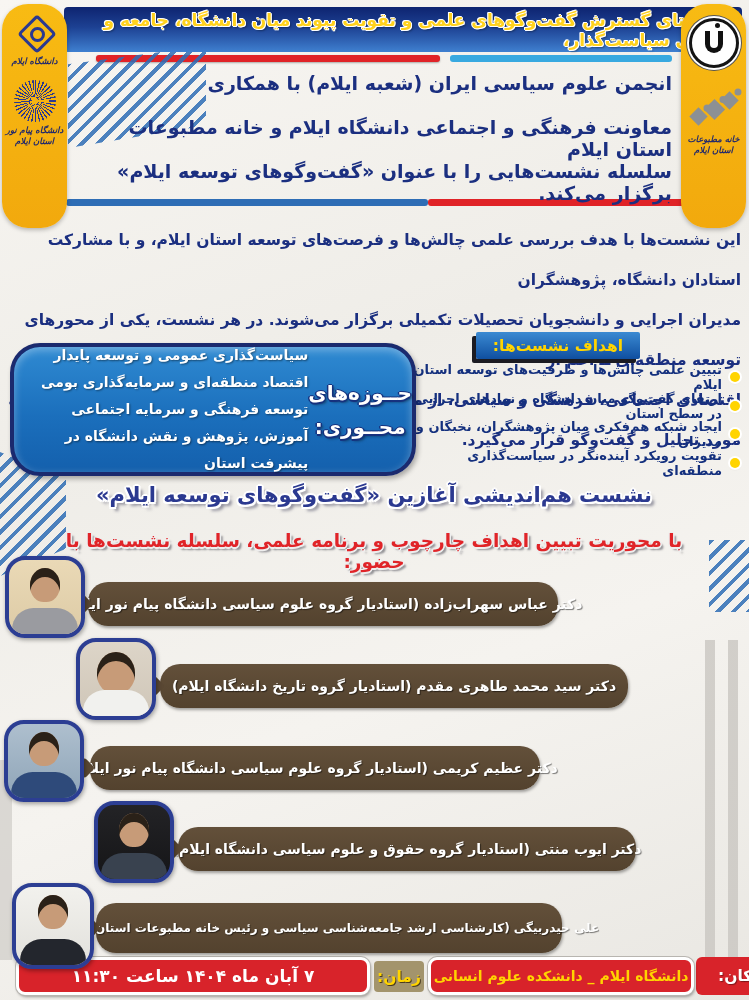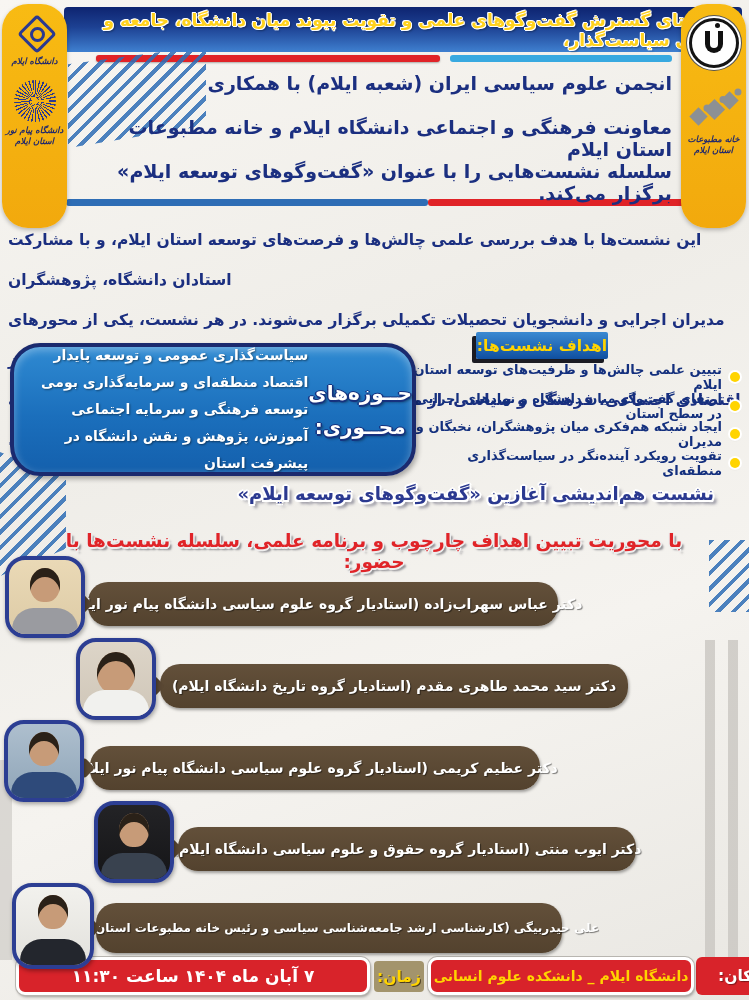--- a/index.html
+++ b/index.html
@@ -47,44 +47,44 @@
   .stripes.s2{left:0;top:452px;width:66px;height:124px;clip-path:polygon(0 0,100% 22%,100% 78%,0 100%);}
   .stripes.s3{left:auto;right:0;top:540px;width:40px;height:72px;}
   
   .intro{position:absolute;left:68px;width:604px;color:#1b2f80;font-weight:bold;font-size:19px;z-index:1;}
   .intro.i1{top:72px;}
   .intro.i2{top:116px;}
   .intro.i3{top:160px;}
   .lineb-blue{position:absolute;left:66px;top:199px;width:362px;height:7px;background:#2e6db5;border-radius:3px;}
   .lineb-red{position:absolute;left:428px;top:199px;width:268px;height:7px;background:#e02327;border-radius:3px;}
   
-  .desc{position:absolute;left:8px;top:220px;width:733px;text-align:left;color:#1b2f80;font-weight:bold;
+  .desc{position:absolute;left:8px;top:220px;width:733px;text-align:right;color:#1b2f80;font-weight:bold;
     font-size:15.5px;line-height:40px;}
   
-  .obj-title{position:absolute;left:476px;top:332px;width:132px;height:27px;
+  .obj-title{position:absolute;left:476px;top:332px;width:164px;height:27px;
     background:linear-gradient(180deg,#3b8ad2,#0f4fa0);color:#ffd400;font-size:15.5px;font-weight:bold;
     display:flex;align-items:center;justify-content:center;border-radius:2px;box-shadow:-4px 4px 0 #1b1b22;}
   .obj-list{position:absolute;right:9px;top:363px;width:336px;}
   .obj-item{display:flex;align-items:center;justify-content:flex-end;color:#14307e;font-weight:bold;
     font-size:13px;height:28.5px;}
   .obj-item .dot{flex:0 0 auto;width:10px;height:10px;border-radius:50%;background:#ffd400;
     box-shadow:0 0 0 2px #fff,0 1px 2px rgba(0,0,0,.4);margin-left:8px;}
   
   .core-box{position:absolute;left:10px;top:343px;width:406px;height:133px;
     background:linear-gradient(180deg,#2f8ad2 0%,#1b6fbc 55%,#1460ad 100%);
     border:4px solid #1b2a6e;border-radius:30px;box-shadow:inset 0 3px 8px rgba(255,255,255,.35),2px 3px 5px rgba(0,0,0,.3);
     display:flex;flex-direction:row;align-items:center;z-index:2;}
   .core-label{flex:0 0 102px;text-align:center;color:#fff;font-size:20px;font-weight:bold;line-height:34px;
     text-shadow:1.5px 0 #16317e,-1.5px 0 #16317e,0 1.5px #16317e,0 -1.5px #16317e,2px 2px 3px rgba(0,0,0,.5);}
   .core-items{flex:1;padding-left:10px;}
   .core-items div{color:#fff;font-weight:bold;font-size:14px;line-height:27px;text-align:right;
     text-shadow:1px 1px 2px rgba(0,0,0,.45);}
   
-  .session-title{position:absolute;left:34px;top:483px;width:680px;
-    color:#2b3990;font-size:18px;font-weight:bold;
+  .session-title{position:absolute;left:34px;top:483px;width:680px;text-align:center;
+    color:#2b3990;font-size:21px;font-weight:bold;
     text-shadow:2px 0 #fff,-2px 0 #fff,0 2px #fff,0 -2px #fff,1.5px 1.5px #fff,-1.5px -1.5px #fff,1.5px -1.5px #fff,-1.5px 1.5px #fff,4px 4px 3px rgba(70,70,95,.55);}
   .session-sub{position:absolute;left:34px;top:530px;width:680px;text-align:center;
     color:#e02428;font-size:18.5px;font-weight:bold;
     text-shadow:1.5px 0 #eee,-1.5px 0 #eee,0 1.5px #eee,0 -1.5px #eee,1px 1px #fff,3px 3px 2px rgba(80,80,90,.6);}
   
   .photo{position:absolute;width:80px;height:82px;border:4px solid #2c3e93;border-radius:20px;overflow:hidden;z-index:3;
     box-shadow:1px 2px 4px rgba(0,0,0,.35);}
   .head{position:absolute;left:50%;top:8px;transform:translateX(-50%);width:30px;height:34px;
     border-radius:50% 50% 46% 46%;background:#c79b78;box-shadow:inset 0 9px 0 #2a2118;}
   .torso{position:absolute;bottom:-2px;left:50%;transform:translateX(-50%);width:66px;height:28px;

